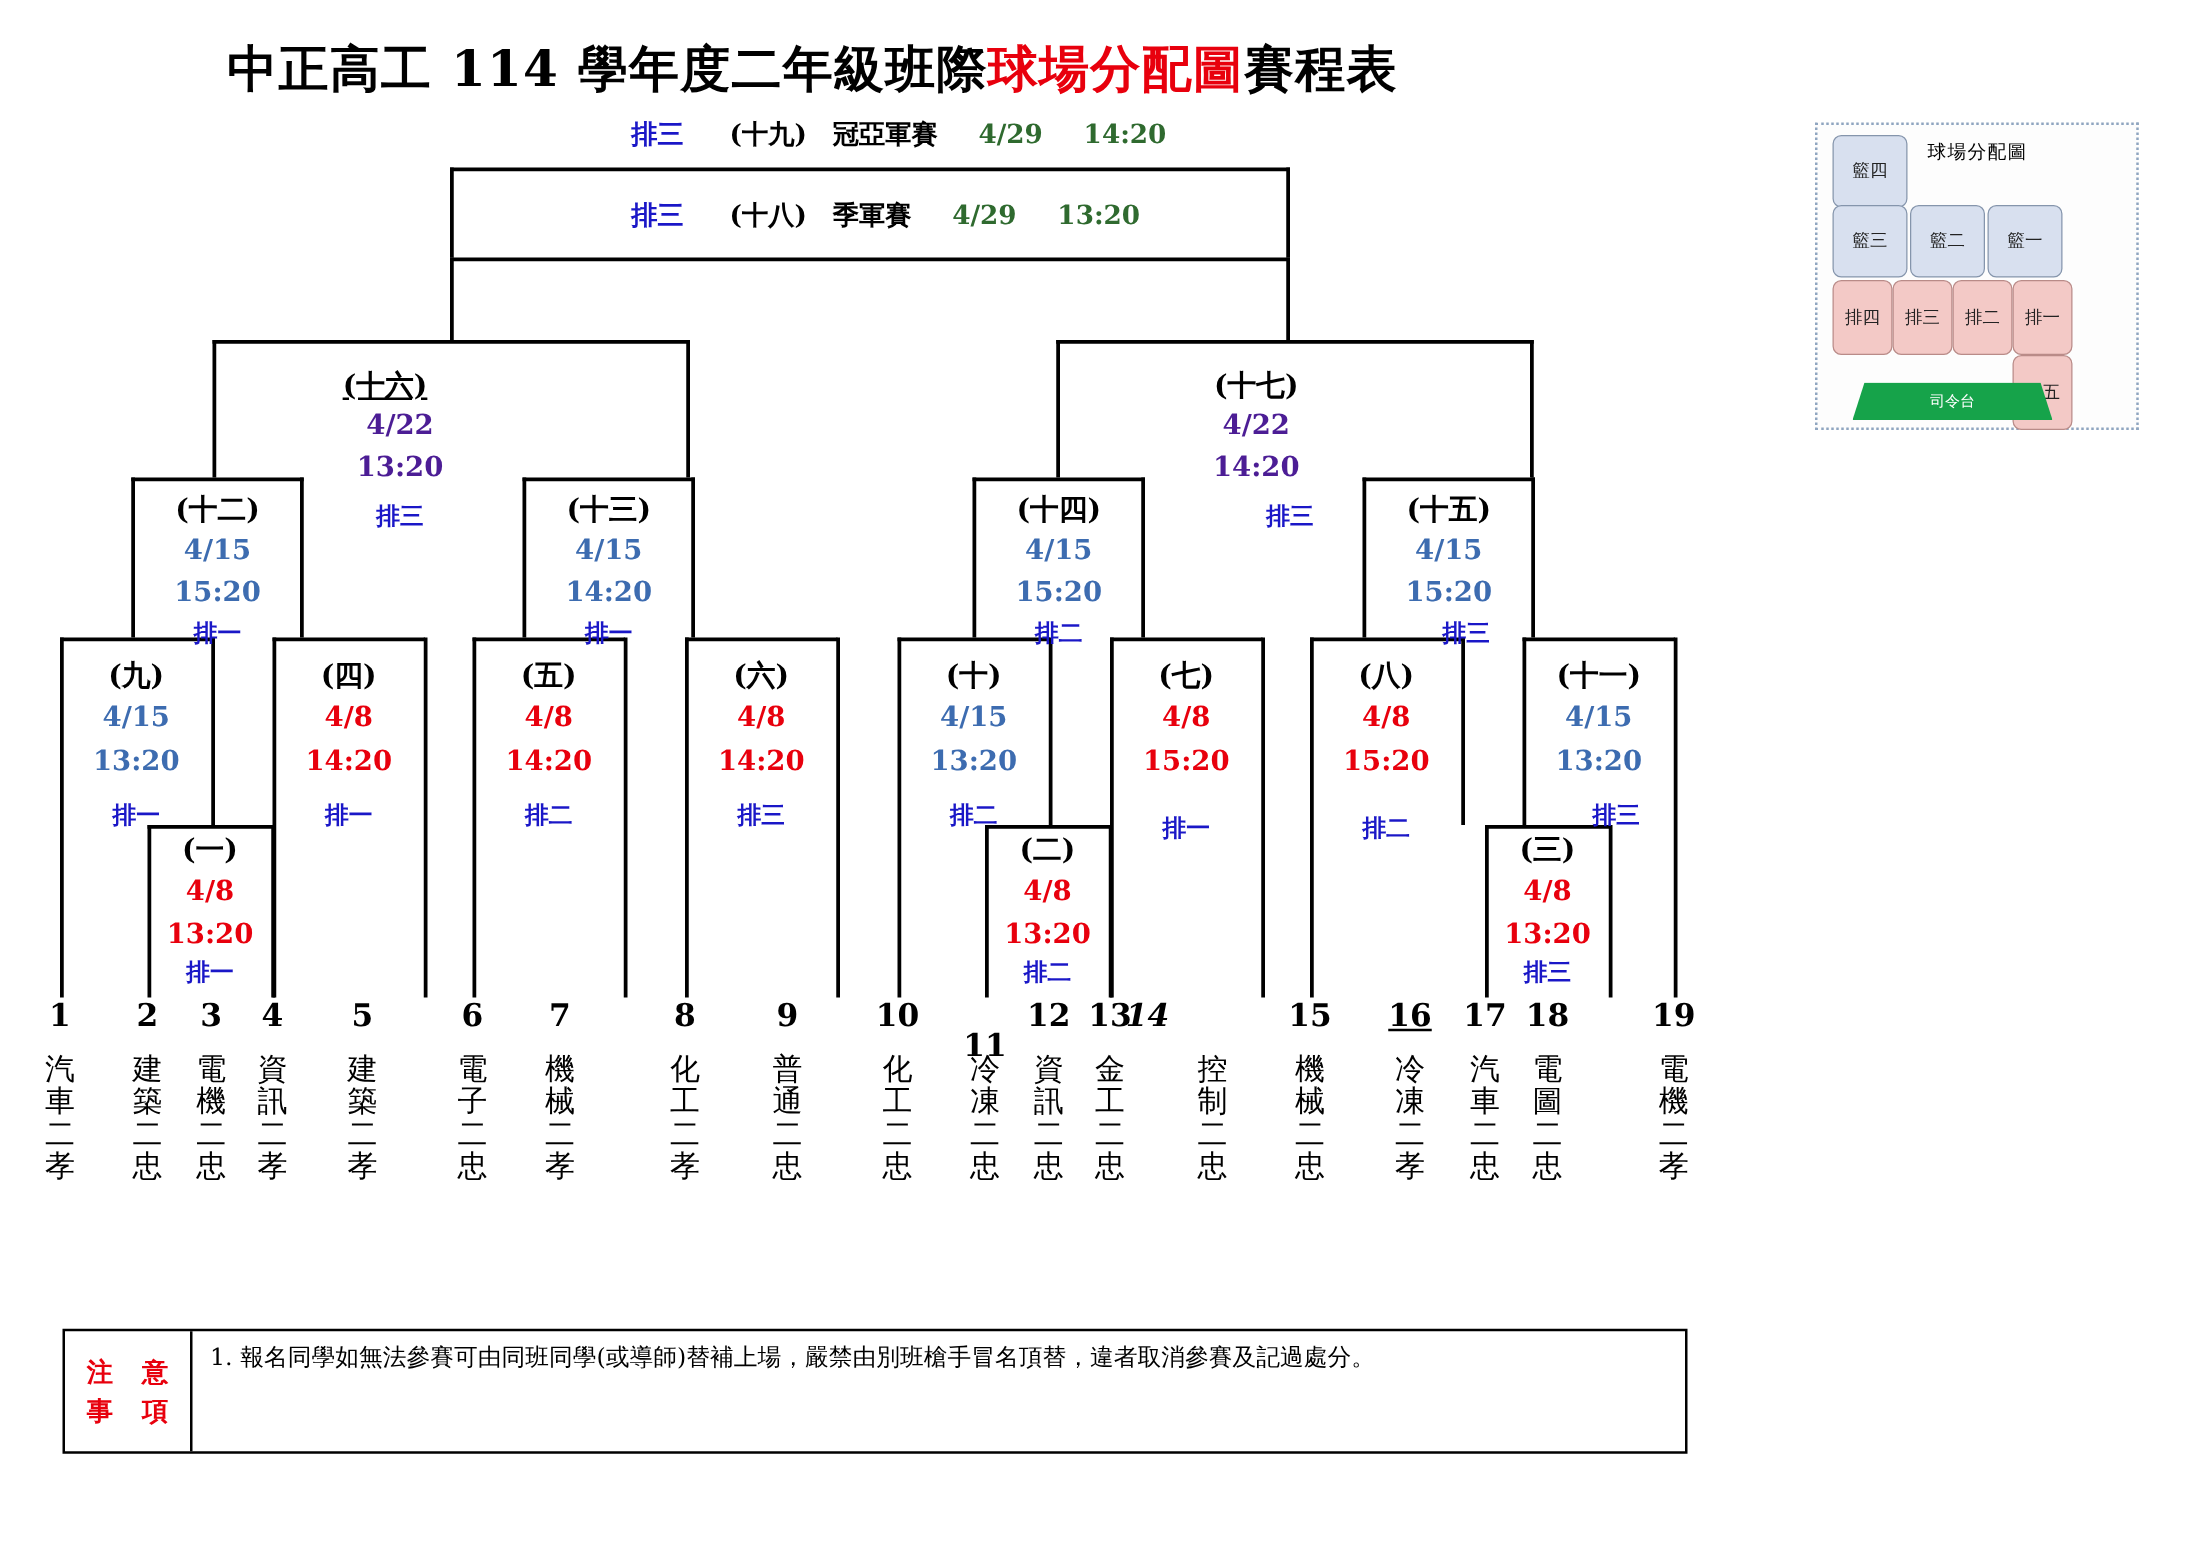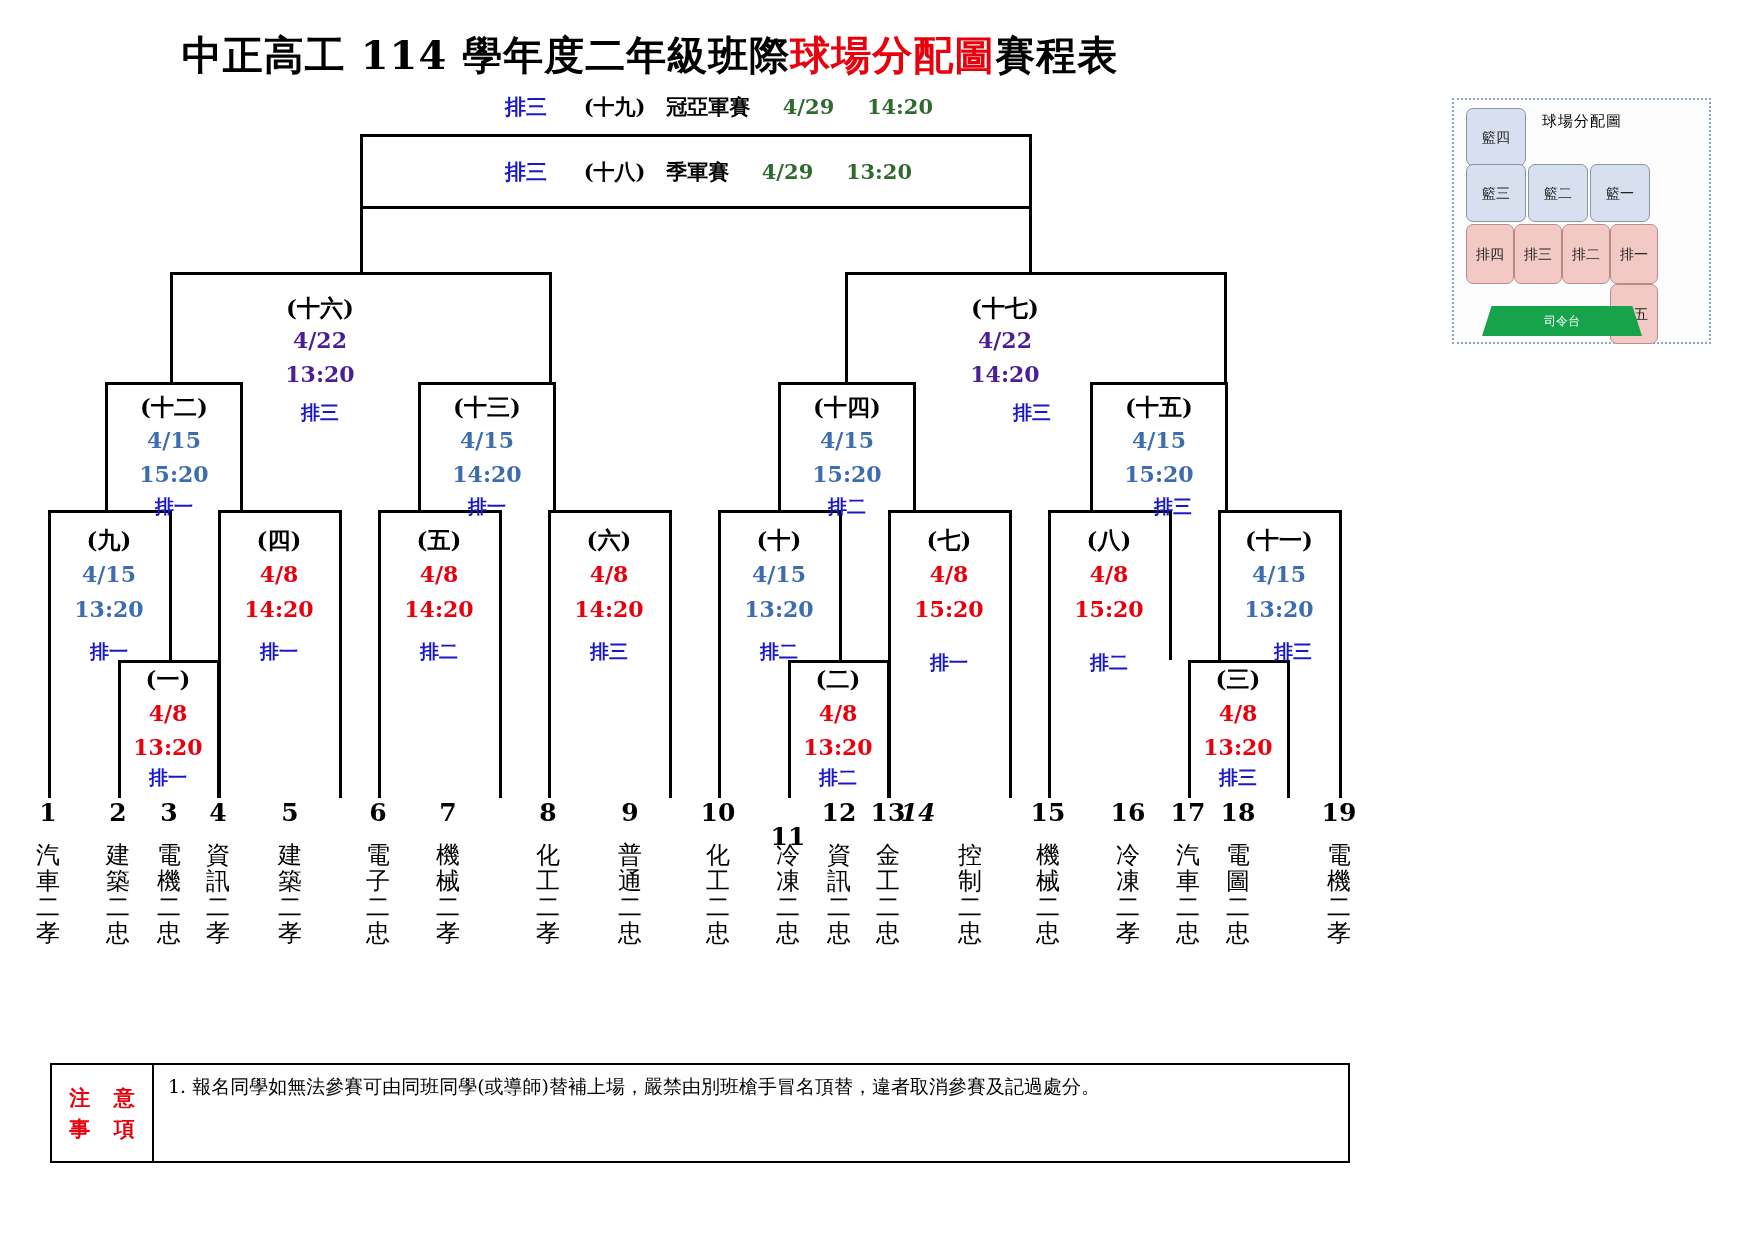--- a/index.html
+++ b/index.html
@@ -181,21 +181,21 @@
 <div class="ln lnv" style="left:217px;top:660px;height:138px;"></div>
 
 <div class="ln lnh" style="left:788px;top:660px;width:100px;"></div>
 <div class="ln lnv" style="left:788px;top:660px;height:138px;"></div>
 <div class="ln lnv" style="left:887px;top:660px;height:138px;"></div>
 
 <div class="ln lnh" style="left:1188px;top:660px;width:100px;"></div>
 <div class="ln lnv" style="left:1188px;top:660px;height:138px;"></div>
 <div class="ln lnv" style="left:1287px;top:660px;height:138px;"></div>
 
-<div class="mlab mno" style="left:260px;top:293px;width:120px;">(十六)</div>
+<div class="mlab mno" style="left:248px;top:293px;width:120px;text-decoration:underline;">(十六)</div>
 <div class="mlab mdate d-org" style="left:260px;top:327px;width:120px;">4/22</div>
 <div class="mlab mdate d-org" style="left:260px;top:361px;width:120px;">13:20</div>
 <div class="mlab court" style="left:260px;top:400px;width:120px;">排三</div>
 
 <div class="mlab mno" style="left:945px;top:293px;width:120px;">(十七)</div>
 <div class="mlab mdate d-org" style="left:945px;top:327px;width:120px;">4/22</div>
 <div class="mlab mdate d-org" style="left:945px;top:361px;width:120px;">14:20</div>
 <div class="mlab court" style="left:972px;top:400px;width:120px;">排三</div>
 
 <div class="mlab mno" style="left:114px;top:392px;width:120px;">(十二)</div>
@@ -282,21 +282,21 @@
     <div class="seedno" style="left: 358px; top: 798px;">6</div>
     <div class="seedno" style="left: 428px; top: 798px;">7</div>
     <div class="seedno" style="left: 528px; top: 798px;">8</div>
     <div class="seedno" style="left: 610px; top: 798px;">9</div>
     <div class="seedno" style="left: 698px; top: 798px;">10</div>
     <div class="seedno" style="left: 768px; top: 822px;">11</div>
     <div class="seedno" style="left: 819px; top: 798px;">12</div>
     <div class="seedno" style="left: 868px; top: 798px;">13</div>
     <div class="seedno" style="left: 898px; top: 798px; font-style: italic;">14</div>
     <div class="seedno" style="left: 1028px; top: 798px;">15</div>
-    <div class="seedno" style="left: 1108px; top: 798px;">16</div>
+    <div class="seedno" style="left: 1108px; top: 798px; text-decoration: underline;">16</div>
     <div class="seedno" style="left: 1168px; top: 798px;">17</div>
     <div class="seedno" style="left: 1218px; top: 798px;">18</div>
     <div class="seedno" style="left: 1319px; top: 798px;">19</div>
   </div>
 
 <div id="team-row">
     <div class="team" style="left: 31px; top: 843px;">
       <span>汽</span>
       <span>車</span>
       <span>二</span>

